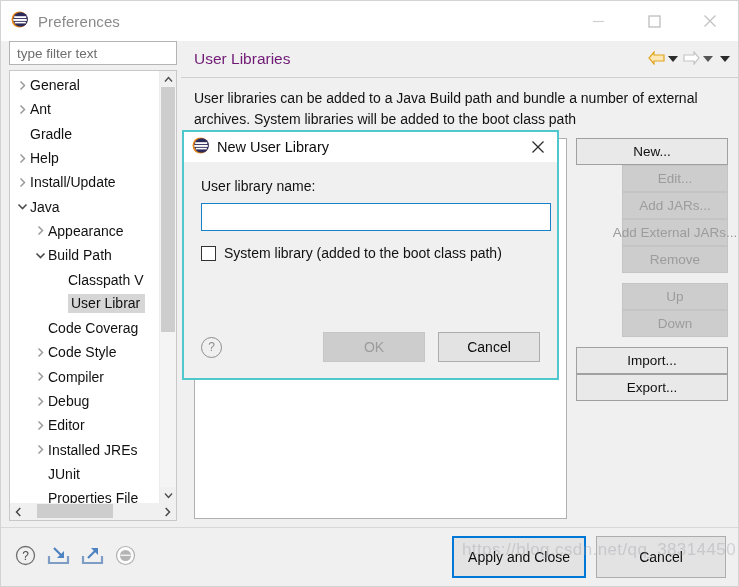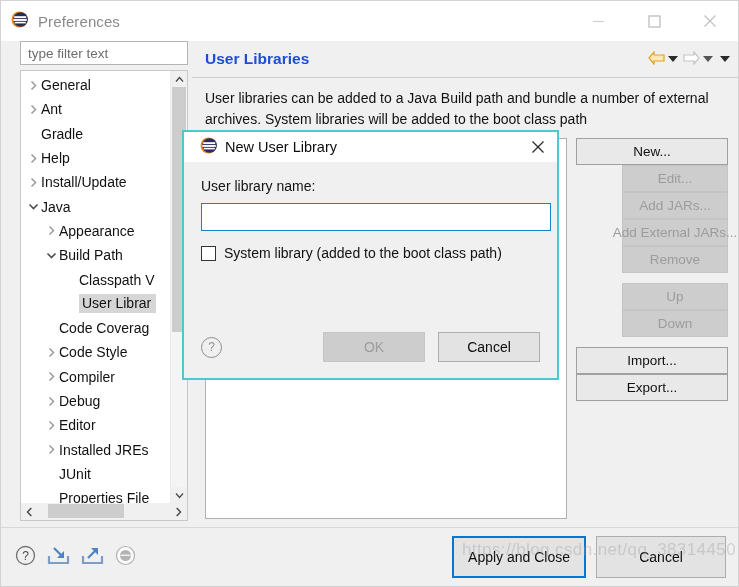--- a/index.html
+++ b/index.html
@@ -59,21 +59,21 @@
     width: 56px; height: 40px;
     display: flex; align-items: center; justify-content: center;
     color: #c8c8c8;
   }
 
   
   .content {
     flex: 1 1 auto;
     display: flex;
     min-height: 0;
-    padding: 0 0 0 11px;
+    padding: 0 0 0 0;
     justify-content: flex-end;
   }
 
   
   .left-pane {
     width: 180px;
     flex: 0 0 180px;
     display: flex;
     flex-direction: column;
     padding: 0 4px 0 8px;
@@ -201,22 +201,22 @@
     flex: 0 0 37px;
     background: #f0f0f0;
     border-bottom: 1px solid #cfcfcf;
     display: flex;
     align-items: center;
     padding: 0 8px 0 13px;
     box-sizing: border-box;
   }
   .page-title {
     font-size: 15.5px;
-    font-weight: bold;
-    color: #1d4ed8;
+    font-weight: normal;
+    color: #701a75;
     flex: 1 1 auto;
   }
   .nav-group { display: flex; align-items: center; gap: 5px; }
   .nav-item { display: flex; align-items: center; gap: 3px; }
   .caret { width: 0;height:0;border-left:5px solid transparent;border-right:5px solid transparent;border-top:6px solid #2b2b2b; }
 
   .desc {
     padding: 10px 12px 6px 13px;
     font-size: 14px;
     line-height: 21px;
@@ -322,21 +322,21 @@
     z-index: 50;
     display: flex;
     flex-direction: column;
   }
   .modal-title {
     height: 30px;
     flex: 0 0 30px;
     background: #ffffff;
     display: flex;
     align-items: center;
-    padding: 0 6px 0 16px;
+    padding: 0 6px 0 8px;
     box-sizing: border-box;
   }
   .modal-title .t {
     font-size: 14.5px;
     color: #0d0d0d;
     margin-left: 8px;
     flex: 1 1 auto;
   }
   .modal-close {
     width: 26px; height: 26px;

